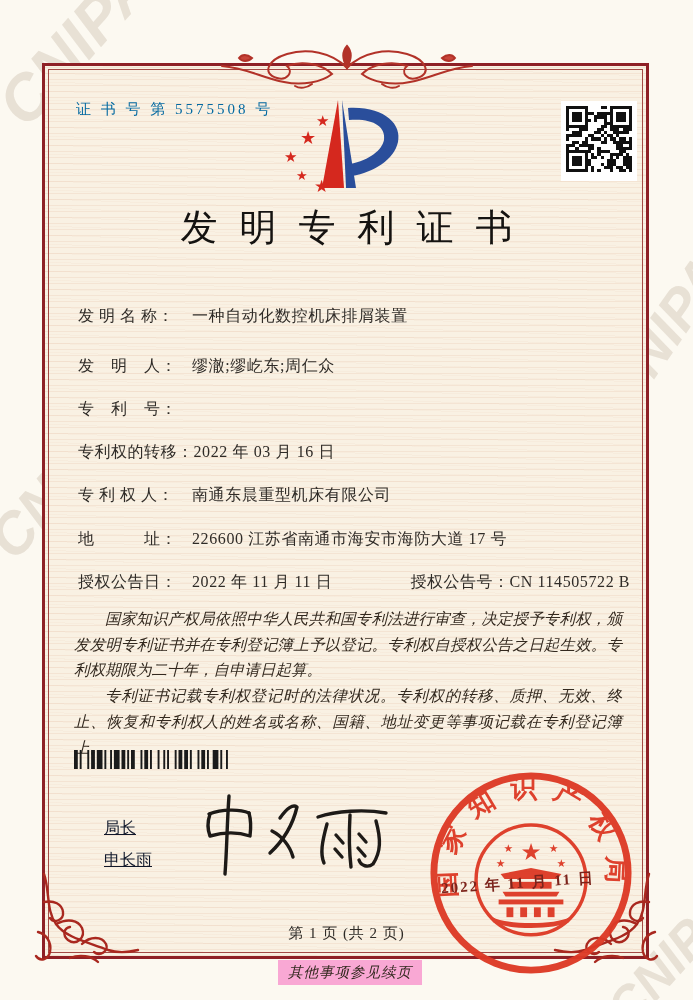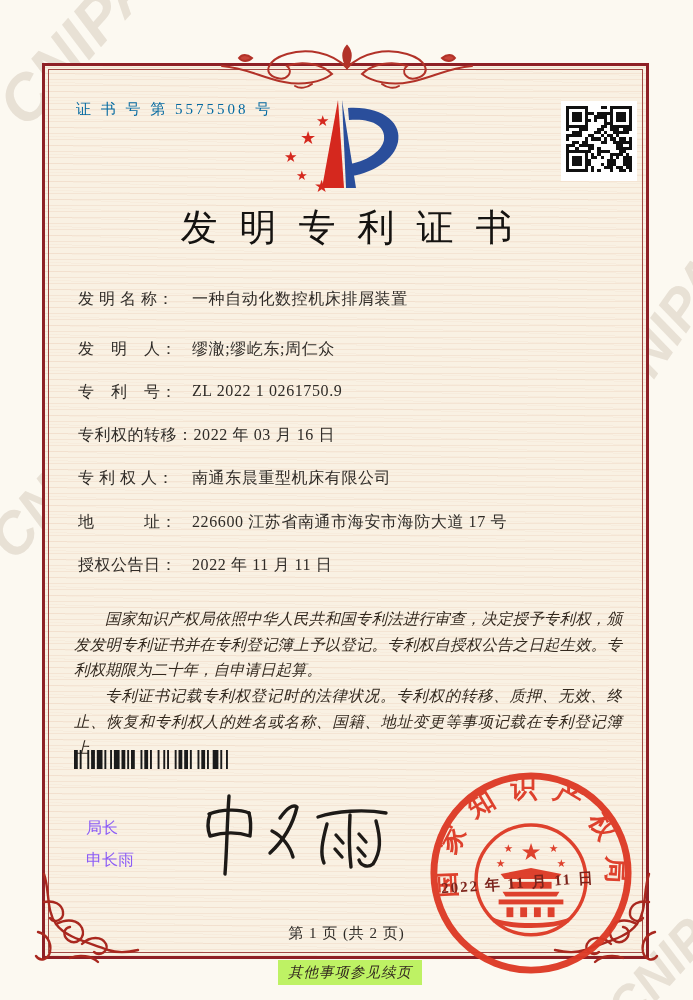--- a/index.html
+++ b/index.html
@@ -32,43 +32,43 @@
   .cert-no{position:absolute;left:76px;top:100px;font-size:15px;letter-spacing:3px;color:#0369a1;}
   .logo{position:absolute;left:276px;top:96px;width:145px;height:100px;}
   .qr-box{position:absolute;left:561px;top:101px;background:#ffffff;padding:5px;}
   .title{
     position:absolute;left:0;top:203px;width:100%;text-align:center;
     font-size:37px;font-weight:normal;color:#151311;
     letter-spacing:22px;text-indent:22px;
   }
   
   .fields{position:absolute;left:78px;top:289px;width:548px;font-size:16px;color:#2f2b27;}
-  .frow{position:absolute;left:0;display:flex;white-space:nowrap;}
+  .frow{position:absolute;left:0;display:flex;white-space:nowrap;margin-top:17px;}
   .frow .lab{flex:0 0 114px;letter-spacing:0.5px;}
   .frow .val{letter-spacing:0.6px;}
   .grant-pair{margin-left:78px;}
   
   .paras{position:absolute;left:74px;top:606px;width:548px;font-size:15.5px;line-height:1.66;
     text-align:justify;color:#33291f;font-style:italic;}
   .paras p{margin:0;text-indent:2em;}
   
   .barcode{position:absolute;left:74px;top:750px;}
   
-  .official{position:absolute;left:86px;top:812px;font-size:16px;color:#8b5cf6;line-height:2.0;}
+  .official{position:absolute;left:104px;top:812px;font-size:16px;color:#0f172a;line-height:2.0;text-decoration:underline;}
   .sig{position:absolute;left:196px;top:790px;}
   
   .seal{position:absolute;left:428px;top:770px;width:206px;height:206px;opacity:0.96;}
   .seal-date{
     position:absolute;left:441px;top:874px;font-size:15px;font-weight:bold;
     color:#7c231b;letter-spacing:2px;transform:rotate(-4deg);white-space:nowrap;
   }
   
   .page-no{position:absolute;left:0;top:924px;width:100%;text-align:center;font-size:15px;color:#2e2a26;letter-spacing:1px;}
   .cont-note{
-    position:absolute;left:278px;top:960px;background:#bef264;
+    position:absolute;left:278px;top:960px;background:#f9a8d4;
     padding:3px 10px;font-size:14.5px;color:#33291f;font-style:italic;letter-spacing:1px;
   }
   
   .orn{position:absolute;pointer-events:none;}
 </style>
 </head>
 <body>
 
 <div class="wm" style="left:-22px;top:6px;font-size:64px;transform:rotate(-48deg);">CNIPA</div>
 <div class="wm" style="left:212px;top:112px;font-size:42px;color:rgba(214,158,148,0.28);transform:rotate(-42deg);">CNIPA</div>
@@ -297,37 +297,39 @@
   <div class="frow" style="top:0px;">
     <span class="lab">发 明 名 称：</span>
     <span class="val">一种自动化数控机床排屑装置</span>
   </div>
   <div class="frow" style="top:50px;">
     <span class="lab">发　明　人：</span>
     <span class="val">缪澈;缪屹东;周仁众</span>
   </div>
   <div class="frow" style="top:93px;">
     <span class="lab">专　利　号：</span>
-    <span class="val">ZL 2022 1 0261750.9</span>
   </div>
   <div class="frow" style="top:136px;">
     <span class="lab">专利权的转移：</span>
     <span class="val">2022 年 03 月 16 日</span>
   </div>
   <div class="frow" style="top:179px;">
     <span class="lab">专 利 权 人：</span>
     <span class="val">南通东晨重型机床有限公司</span>
   </div>
   <div class="frow" style="top:223px;">
     <span class="lab">地　　　址：</span>
     <span class="val">226600 江苏省南通市海安市海防大道 17 号</span>
   </div>
   <div class="frow" style="top:266px;">
     <span class="lab">授权公告日：</span>
     <span class="val">2022 年 11 月 11 日</span>
+    <span class="grant-pair">
+      <span class="lab" style="flex:none;">授权公告号：</span><span class="val">CN 114505722 B</span>
+    </span>
   </div>
 </div>
 
 <div class="paras">
   <p>国家知识产权局依照中华人民共和国专利法进行审查，决定授予专利权，颁发发明专利证书并在专利登记簿上予以登记。专利权自授权公告之日起生效。专利权期限为二十年，自申请日起算。</p>
   <p>专利证书记载专利权登记时的法律状况。专利权的转移、质押、无效、终止、恢复和专利权人的姓名或名称、国籍、地址变更等事项记载在专利登记簿上。</p>
 </div>
 
 <svg class="barcode" id="barcode" width="206" height="19">
     <rect x="0" y="0" width="3.8" height="19" fill="#1a1a1a"></rect>

